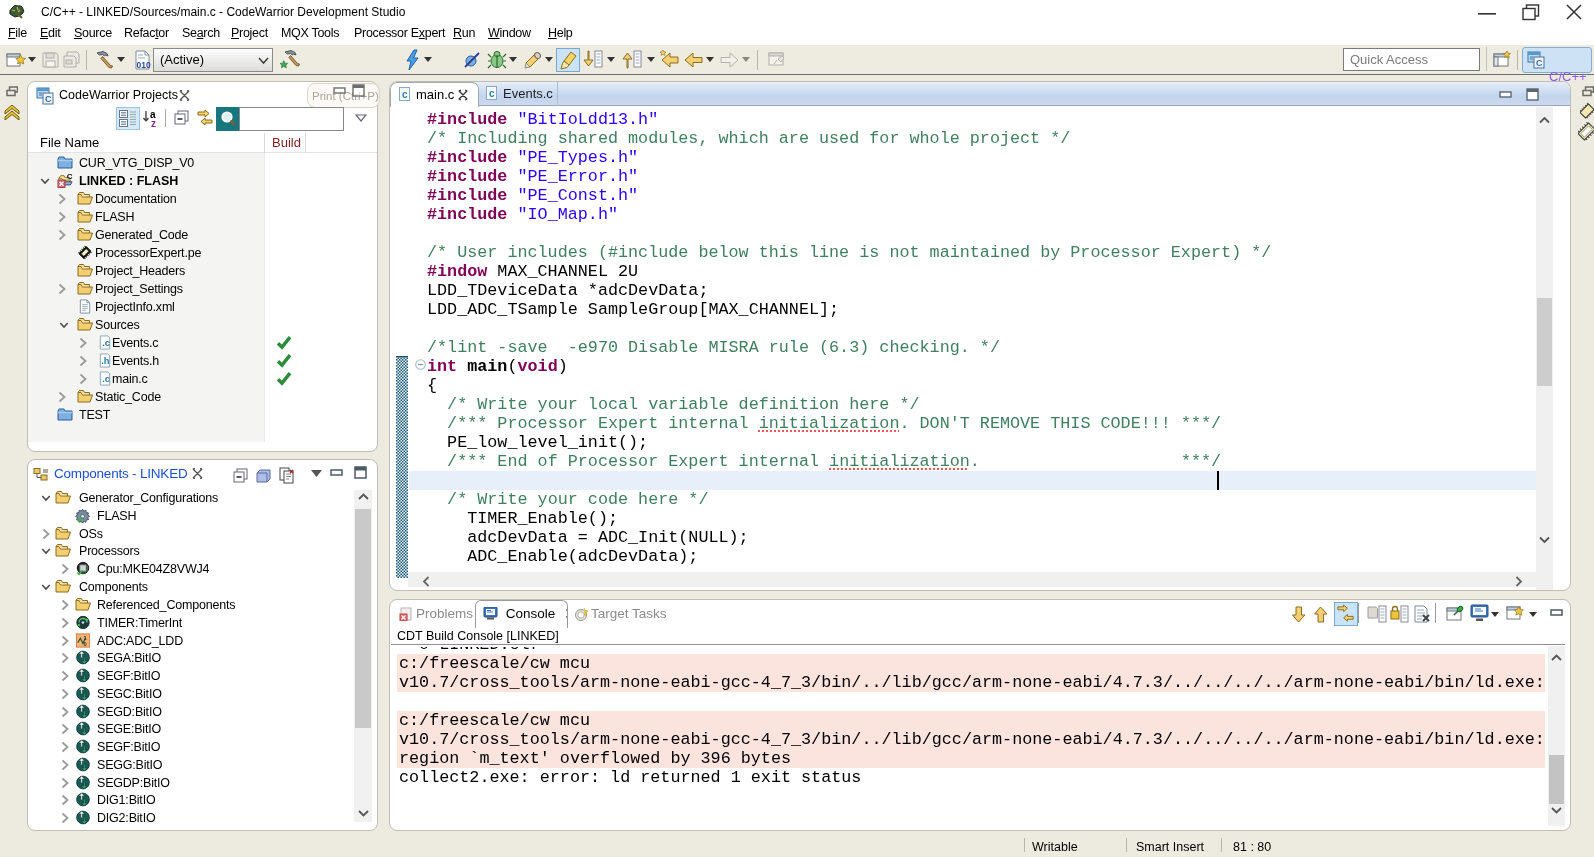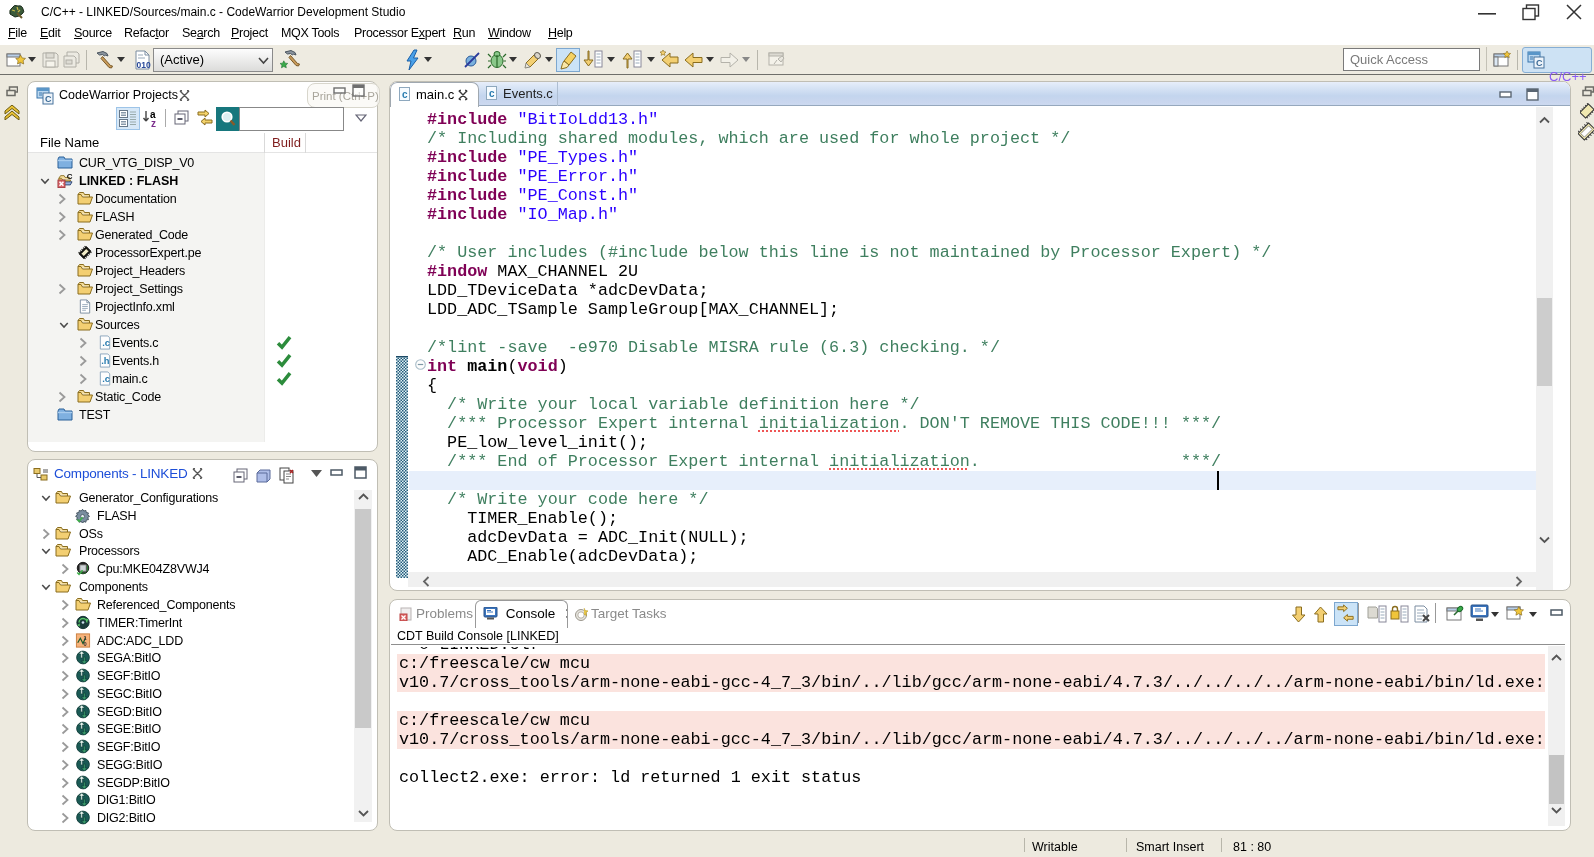--- a/index.html
+++ b/index.html
@@ -943,20 +943,21 @@
   </div>
   <div class="abs" style="left:7px;top:29px;font-size:12.5px;color:#000">CDT Build Console [LINKED]</div>
   <div class="abs" style="left:1px;top:44px;width:1174px;height:1px;background:#8f8f8f"></div>
 
   <div class="abs" id="cons-text">
     <div class="cline" style="top:-12px"><span style="margin-left:10px">-o LINKED.elf</span></div>
     <div class="cline pink" style="top:7px">c:/freescale/cw mcu</div>
     <div class="cline pink" style="top:26px">v10.7/cross_tools/arm-none-eabi-gcc-4_7_3/bin/../lib/gcc/arm-none-eabi/4.7.3/../../../../arm-none-eabi/bin/ld.exe:</div>
     <div class="cline pink" style="top:64px">c:/freescale/cw mcu</div>
     <div class="cline pink" style="top:83px">v10.7/cross_tools/arm-none-eabi-gcc-4_7_3/bin/../lib/gcc/arm-none-eabi/4.7.3/../../../../arm-none-eabi/bin/ld.exe:</div>
+    <div class="cline pink" style="top:102px">region `m_text' overflowed by 396 bytes</div>
     <div class="cline" style="top:121px">collect2.exe: error: ld returned 1 exit status</div>
   </div>
 
   <div class="abs" id="cons-vsb">
     <svg class="abs" style="left:3px;top:8px" width="11" height="7">
         <path d="M1 6 L5.5 1.5 L10 6" stroke="#555" stroke-width="1.8" fill="none"></path>
       </svg>
     <div class="abs" style="left:1px;top:109px;width:15px;height:49px;background:#c3c3c3"></div>
     <svg class="abs" style="left:3px;top:161px" width="11" height="7">
         <path d="M1 1 L5.5 5.5 L10 1" stroke="#555" stroke-width="1.8" fill="none"></path>

